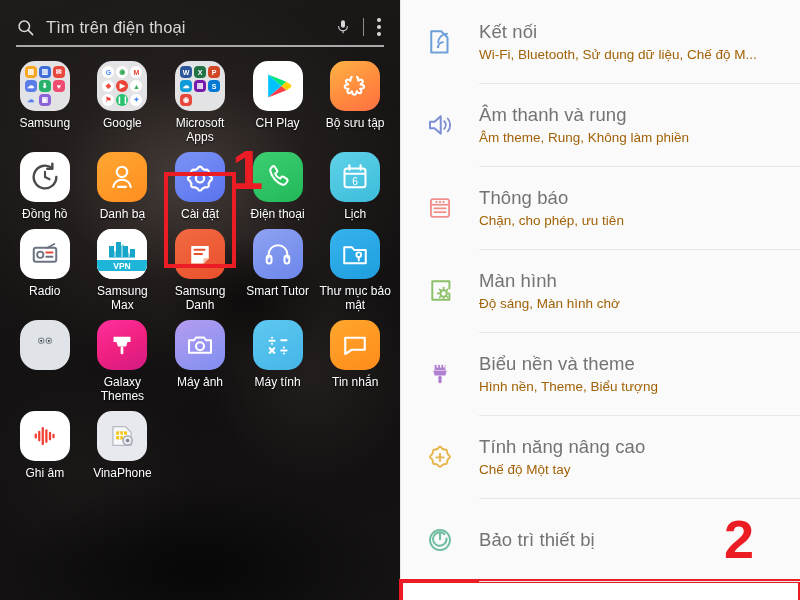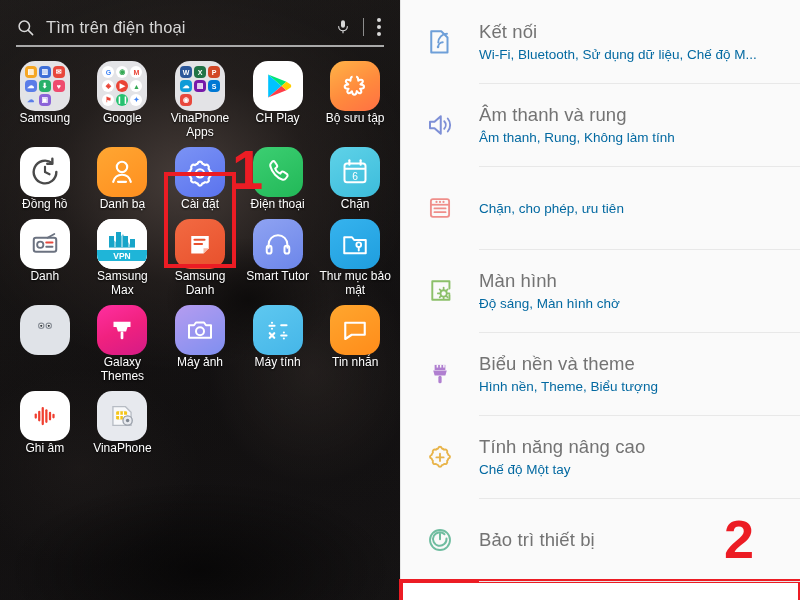--- a/index.html
+++ b/index.html
@@ -55,21 +55,21 @@
     grid-template-columns: repeat(5, 1fr);
     row-gap: 8px;
   }
   .app-cell { display: flex; flex-direction: column; align-items: center; }
   .app-icon {
     width: 50px; height: 50px; border-radius: 15px;
     display: flex; align-items: center; justify-content: center;
     position: relative; overflow: hidden;
   }
   .app-label {
-    font-size: 12px; color: #fff; text-align: center;
+    margin-top: 5px; font-size: 12px; color: #fff; text-align: center;
     line-height: 14px; text-shadow: 0 1px 2px rgba(0,0,0,.85);
     max-width: 74px;
   }
 
   
   .folder { background: #e3e3e6; padding: 5px; }
   .folder-grid { width: 100%; height: 100%; display: grid; grid-template-columns: repeat(3,1fr); grid-template-rows: repeat(3,1fr); gap: 2px; }
   .mini { border-radius: 4px; display:flex; align-items:center; justify-content:center; font-size:7px; color:#fff; font-weight:bold; }
   .mini.round { border-radius: 50%; background: #fff; }
 
@@ -92,21 +92,21 @@
   .settings-row {
     height: 83px; display: flex; align-items: center;
     padding: 0 14px 0 18px; position: relative; flex: 0 0 auto;
   }
   .settings-row + .settings-row::before {
     content:""; position:absolute; left: 78px; right: 0; top: 0; height:1px; background:#e8e8e8;
   }
   .row-icon { width: 42px; flex: 0 0 42px; display:flex; align-items:center; justify-content:center; margin-right: 18px; }
   .row-text { flex: 1 1 auto; min-width: 0; }
   .row-title { font-size: 18.5px; color: #737373; line-height: 23px; letter-spacing: .1px; }
-  .row-sub { font-size: 13.5px; color: #0369a1; line-height: 19px; margin-top: 2px; white-space: nowrap; overflow: hidden; text-overflow: ellipsis; }
+  .row-sub { font-size: 13.5px; color: #a16207; line-height: 19px; margin-top: 2px; white-space: nowrap; overflow: hidden; text-overflow: ellipsis; }
   .row-highlight { outline: 4px solid #ec1c24; outline-offset: -2px; background: #fff; z-index: 4; }
 </style>
 </head>
 <body>
 
 <div id="root">
 
   <div class="phone-left">
 
     <div class="search-bar">
@@ -175,21 +175,21 @@
               <div class="mini" style="background:#217346">X</div>
               <div class="mini" style="background:#d24726">P</div>
             <div class="mini" style="background:#0f9bd7">☁</div>
               <div class="mini" style="background:#7719aa">▤</div>
               <div class="mini" style="background:#0078d4">S</div>
             <div class="mini" style="background:#e8483c">◉</div>
               <div class="mini" style="background:transparent"></div>
               <div class="mini" style="background:transparent"></div>
           </div>
         </div>
-        <div class="app-label">VinaPhone Apps</div>
+        <div class="app-label">Microsoft Apps</div>
       </div>
 
       <div class="app-cell">
         <div class="app-icon" style="background:#fff">
           <svg viewBox="0 0 24 24" width="28" height="28">
             <path d="M3.6 2.2 L15 12 L3.6 21.8 Z" fill="#00c3ff"></path>
             <path d="M3.6 2.2 L15 12 L19.2 8.4 Z" fill="#00e676"></path>
             <path d="M3.6 21.8 L15 12 L19.2 15.6 Z" fill="#ff3d47"></path>
             <path d="M19.2 8.4 L22.6 10.6 a1.7 1.7 0 0 1 0 2.8 L19.2 15.6 L15 12 Z" fill="#ffce00"></path>
           </svg>
@@ -251,34 +251,34 @@
       <div class="app-cell">
         <div class="app-icon" style="background:linear-gradient(150deg,#5fd2e8,#3cbcdb)">
           <svg viewBox="0 0 24 24" width="30" height="30">
             <rect x="3.6" y="5.2" width="16.8" height="15" rx="2" fill="none" stroke="#fff" stroke-width="1.6"></rect>
             <line x1="3.6" y1="9.4" x2="20.4" y2="9.4" stroke="#fff" stroke-width="1.5"></line>
             <line x1="7.5" y1="2.6" x2="7.5" y2="6.2" stroke="#fff" stroke-width="1.7" stroke-linecap="round"></line>
             <line x1="16.5" y1="2.6" x2="16.5" y2="6.2" stroke="#fff" stroke-width="1.7" stroke-linecap="round"></line>
             <text x="12" y="18.1" font-size="8.2" font-family="Liberation Sans, sans-serif" fill="#fff" text-anchor="middle">6</text>
           </svg>
         </div>
-        <div class="app-label">Chặn</div>
+        <div class="app-label">Lịch</div>
       </div>
 
       <div class="app-cell">
         <div class="app-icon" style="background:#fff">
           <svg viewBox="0 0 24 24" width="30" height="30">
             <rect x="3" y="7" width="18" height="11.2" rx="1.8" fill="none" stroke="#6b7280" stroke-width="1.6"></rect>
             <circle cx="8.2" cy="12.6" r="2.5" fill="none" stroke="#6b7280" stroke-width="1.5"></circle>
             <line x1="13" y1="10.8" x2="18" y2="10.8" stroke="#e8483c" stroke-width="1.6" stroke-linecap="round"></line>
             <line x1="13" y1="14.2" x2="18" y2="14.2" stroke="#6b7280" stroke-width="1.5" stroke-linecap="round"></line>
             <line x1="14" y1="7" x2="19.5" y2="4" stroke="#6b7280" stroke-width="1.4" stroke-linecap="round"></line>
           </svg>
         </div>
-        <div class="app-label">Danh</div>
+        <div class="app-label">Radio</div>
       </div>
 
       <div class="app-cell">
         <div class="app-icon" style="background:#fff">
           <svg viewBox="0 0 50 50" width="50" height="50">
             <rect x="0" y="0" width="50" height="50" fill="#fff"></rect>
             <path d="M12 28 L12 17 L17 17 L17 28 Z M19 28 L19 13 L24 13 L24 28 Z M26 28 L26 17 L31 17 L31 28 Z M33 28 L33 20 L38 20 L38 28 Z" fill="#18a5c9"></path>
             <path d="M12 29 L38 29 L38 21 L33 26 L26 15 L19 23 L12 18 Z" fill="#18a5c9" opacity="0.55"></path>
             <rect x="0" y="31" width="50" height="11" fill="#1fb5d8"></rect>
             <text x="25" y="39.5" font-size="8.5" font-weight="bold" font-family="Liberation Sans, sans-serif" fill="#fff" text-anchor="middle">VPN</text>
@@ -444,37 +444,38 @@
     <div class="settings-row">
       <span class="row-icon">
         <svg viewBox="0 0 24 24" width="30" height="30">
           <path d="M4 9.4h3.6L12.6 5v14l-5-4.4H4z" fill="none" stroke="#7d8fd6" stroke-width="1.6" stroke-linejoin="round"></path>
           <path d="M15.4 9a4.4 4.4 0 0 1 0 6" fill="none" stroke="#7d8fd6" stroke-width="1.5" stroke-linecap="round"></path>
           <path d="M18.2 6.8a8 8 0 0 1 0 10.4" fill="none" stroke="#7d8fd6" stroke-width="1.5" stroke-linecap="round"></path>
         </svg>
       </span>
       <span class="row-text">
         <span class="row-title" style="display:block">Âm thanh và rung</span>
-        <span class="row-sub" style="display:block">Âm thanh, Rung, Không làm tính</span>
+        <span class="row-sub" style="display:block">Âm theme, Rung, Không làm phiền</span>
       </span>
     </div>
 
     <div class="settings-row">
       <span class="row-icon">
         <svg viewBox="0 0 24 24" width="28" height="28">
           <rect x="4.2" y="4.4" width="15.6" height="15.2" rx="1.8" fill="none" stroke="#ef8e8a" stroke-width="1.6"></rect>
           <line x1="4.2" y1="9.2" x2="19.8" y2="9.2" stroke="#ef8e8a" stroke-width="1.5"></line>
           <circle cx="9" cy="6.8" r="0.95" fill="#ef8e8a"></circle>
             <circle cx="12" cy="6.8" r="0.95" fill="#ef8e8a"></circle>
             <circle cx="15" cy="6.8" r="0.95" fill="#ef8e8a"></circle>
           <line x1="7.2" y1="12.4" x2="16.8" y2="12.4" stroke="#ef8e8a" stroke-width="1.5" stroke-linecap="round"></line>
           <line x1="7.2" y1="15.6" x2="16.8" y2="15.6" stroke="#ef8e8a" stroke-width="1.5" stroke-linecap="round"></line>
         </svg>
       </span>
       <span class="row-text">
+        <span class="row-title" style="display:block">Thông báo</span>
         <span class="row-sub" style="display:block">Chặn, cho phép, ưu tiên</span>
       </span>
     </div>
 
     <div class="settings-row">
       <span class="row-icon">
         <svg viewBox="0 0 24 24" width="29" height="29">
           <path d="M19.4 4.4v6 M19.4 4.4H5.2v15.2h14.2v-4" fill="none" stroke="#8cc06a" stroke-width="1.6" stroke-linecap="round" stroke-linejoin="round"></path>
           <circle cx="14.6" cy="14.4" r="2.6" fill="none" stroke="#8cc06a" stroke-width="1.5"></circle>
           <g stroke="#8cc06a" stroke-width="1.4" stroke-linecap="round">

